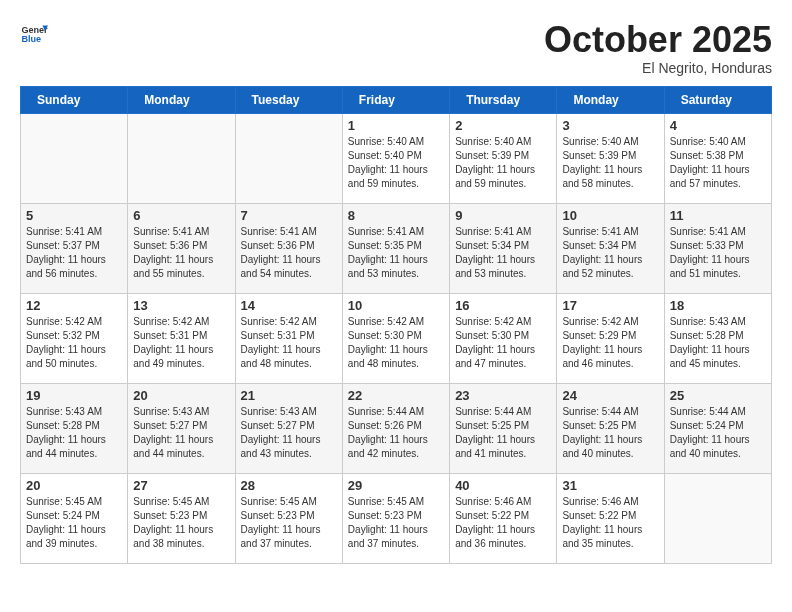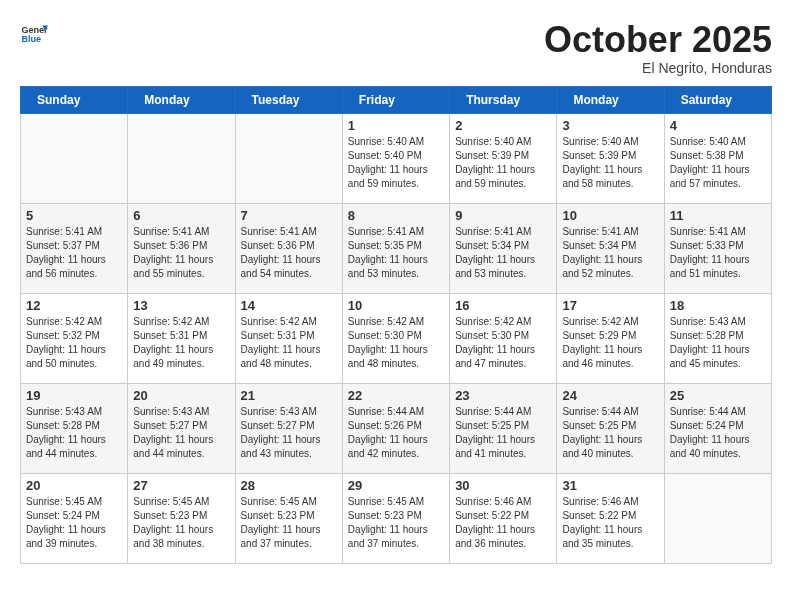--- a/index.html
+++ b/index.html
@@ -291,21 +291,21 @@
 Sunset: 5:23 PM
 Daylight: 11 hours and 37 minutes.</div>
         </td>
         <td>
           <span class="day-number">29</span>
           <div class="cell-text" style="white-space: pre-line;">Sunrise: 5:45 AM
 Sunset: 5:23 PM
 Daylight: 11 hours and 37 minutes.</div>
         </td>
         <td>
-          <span class="day-number">30</span>
+          <span class="day-number">40</span>
           <div class="cell-text" style="white-space: pre-line;">Sunrise: 5:46 AM
 Sunset: 5:22 PM
 Daylight: 11 hours and 36 minutes.</div>
         </td>
         <td>
           <span class="day-number">31</span>
           <div class="cell-text" style="white-space: pre-line;">Sunrise: 5:46 AM
 Sunset: 5:22 PM
 Daylight: 11 hours and 35 minutes.</div>
         </td>

